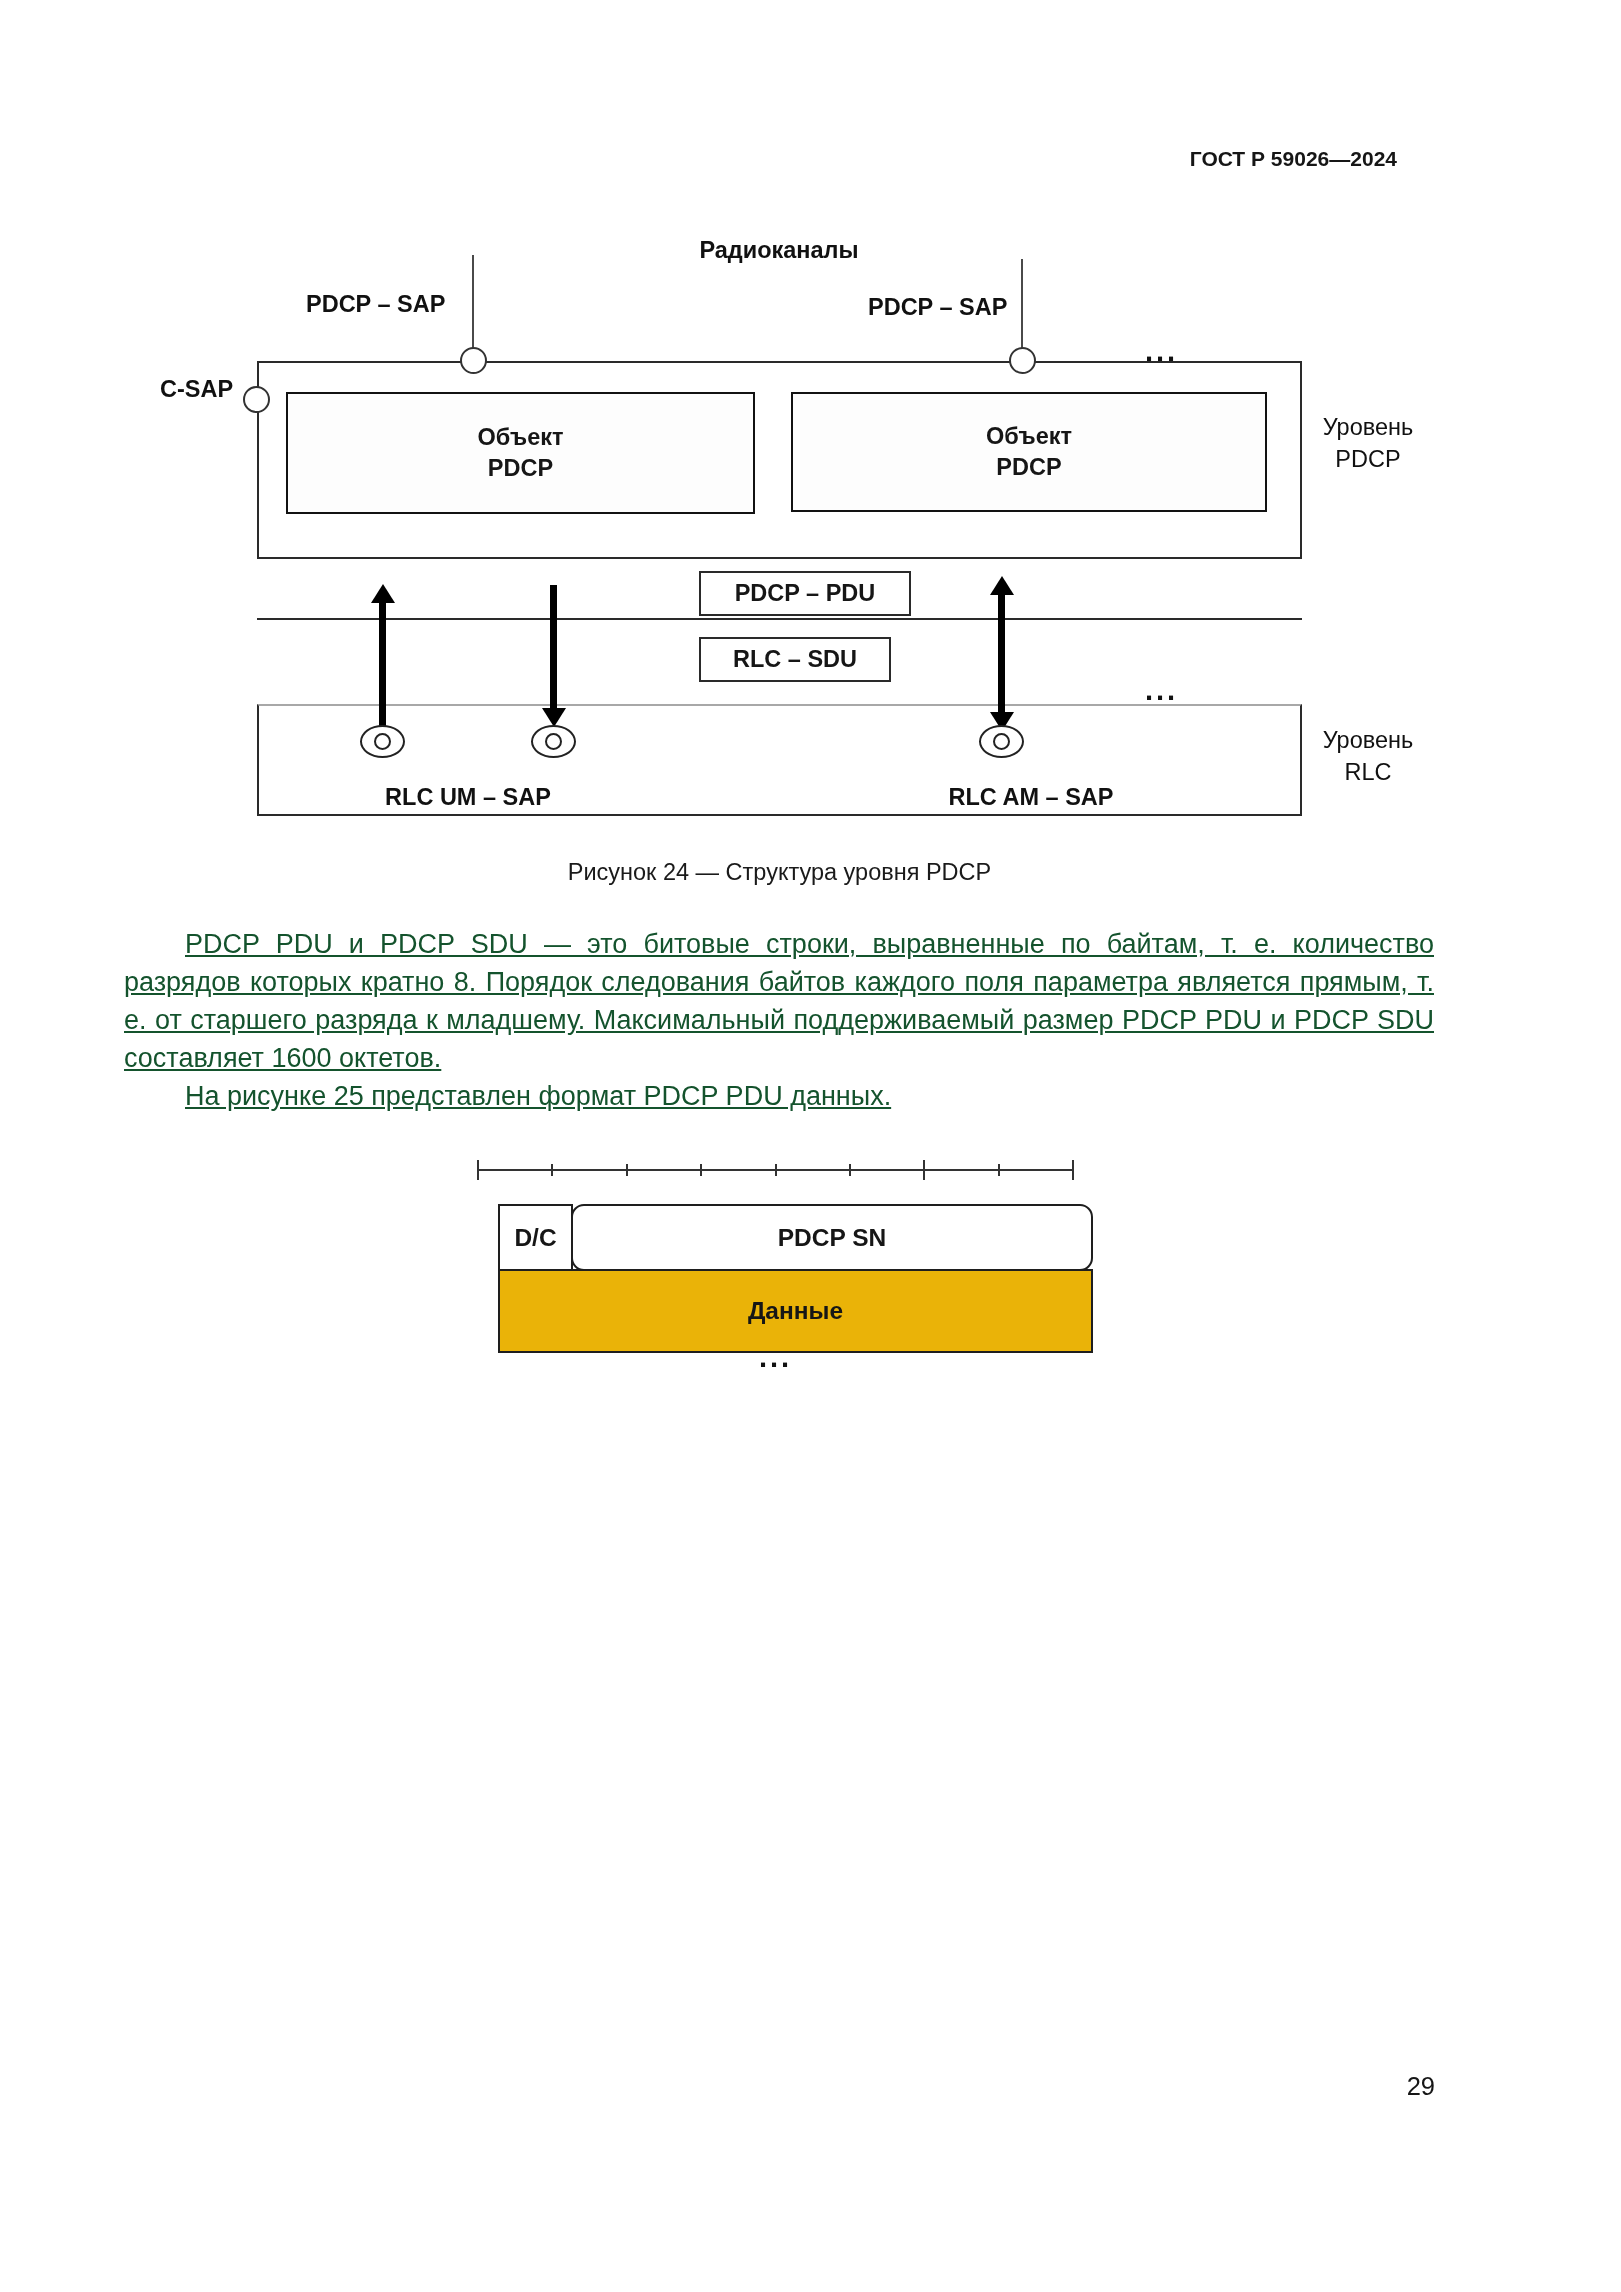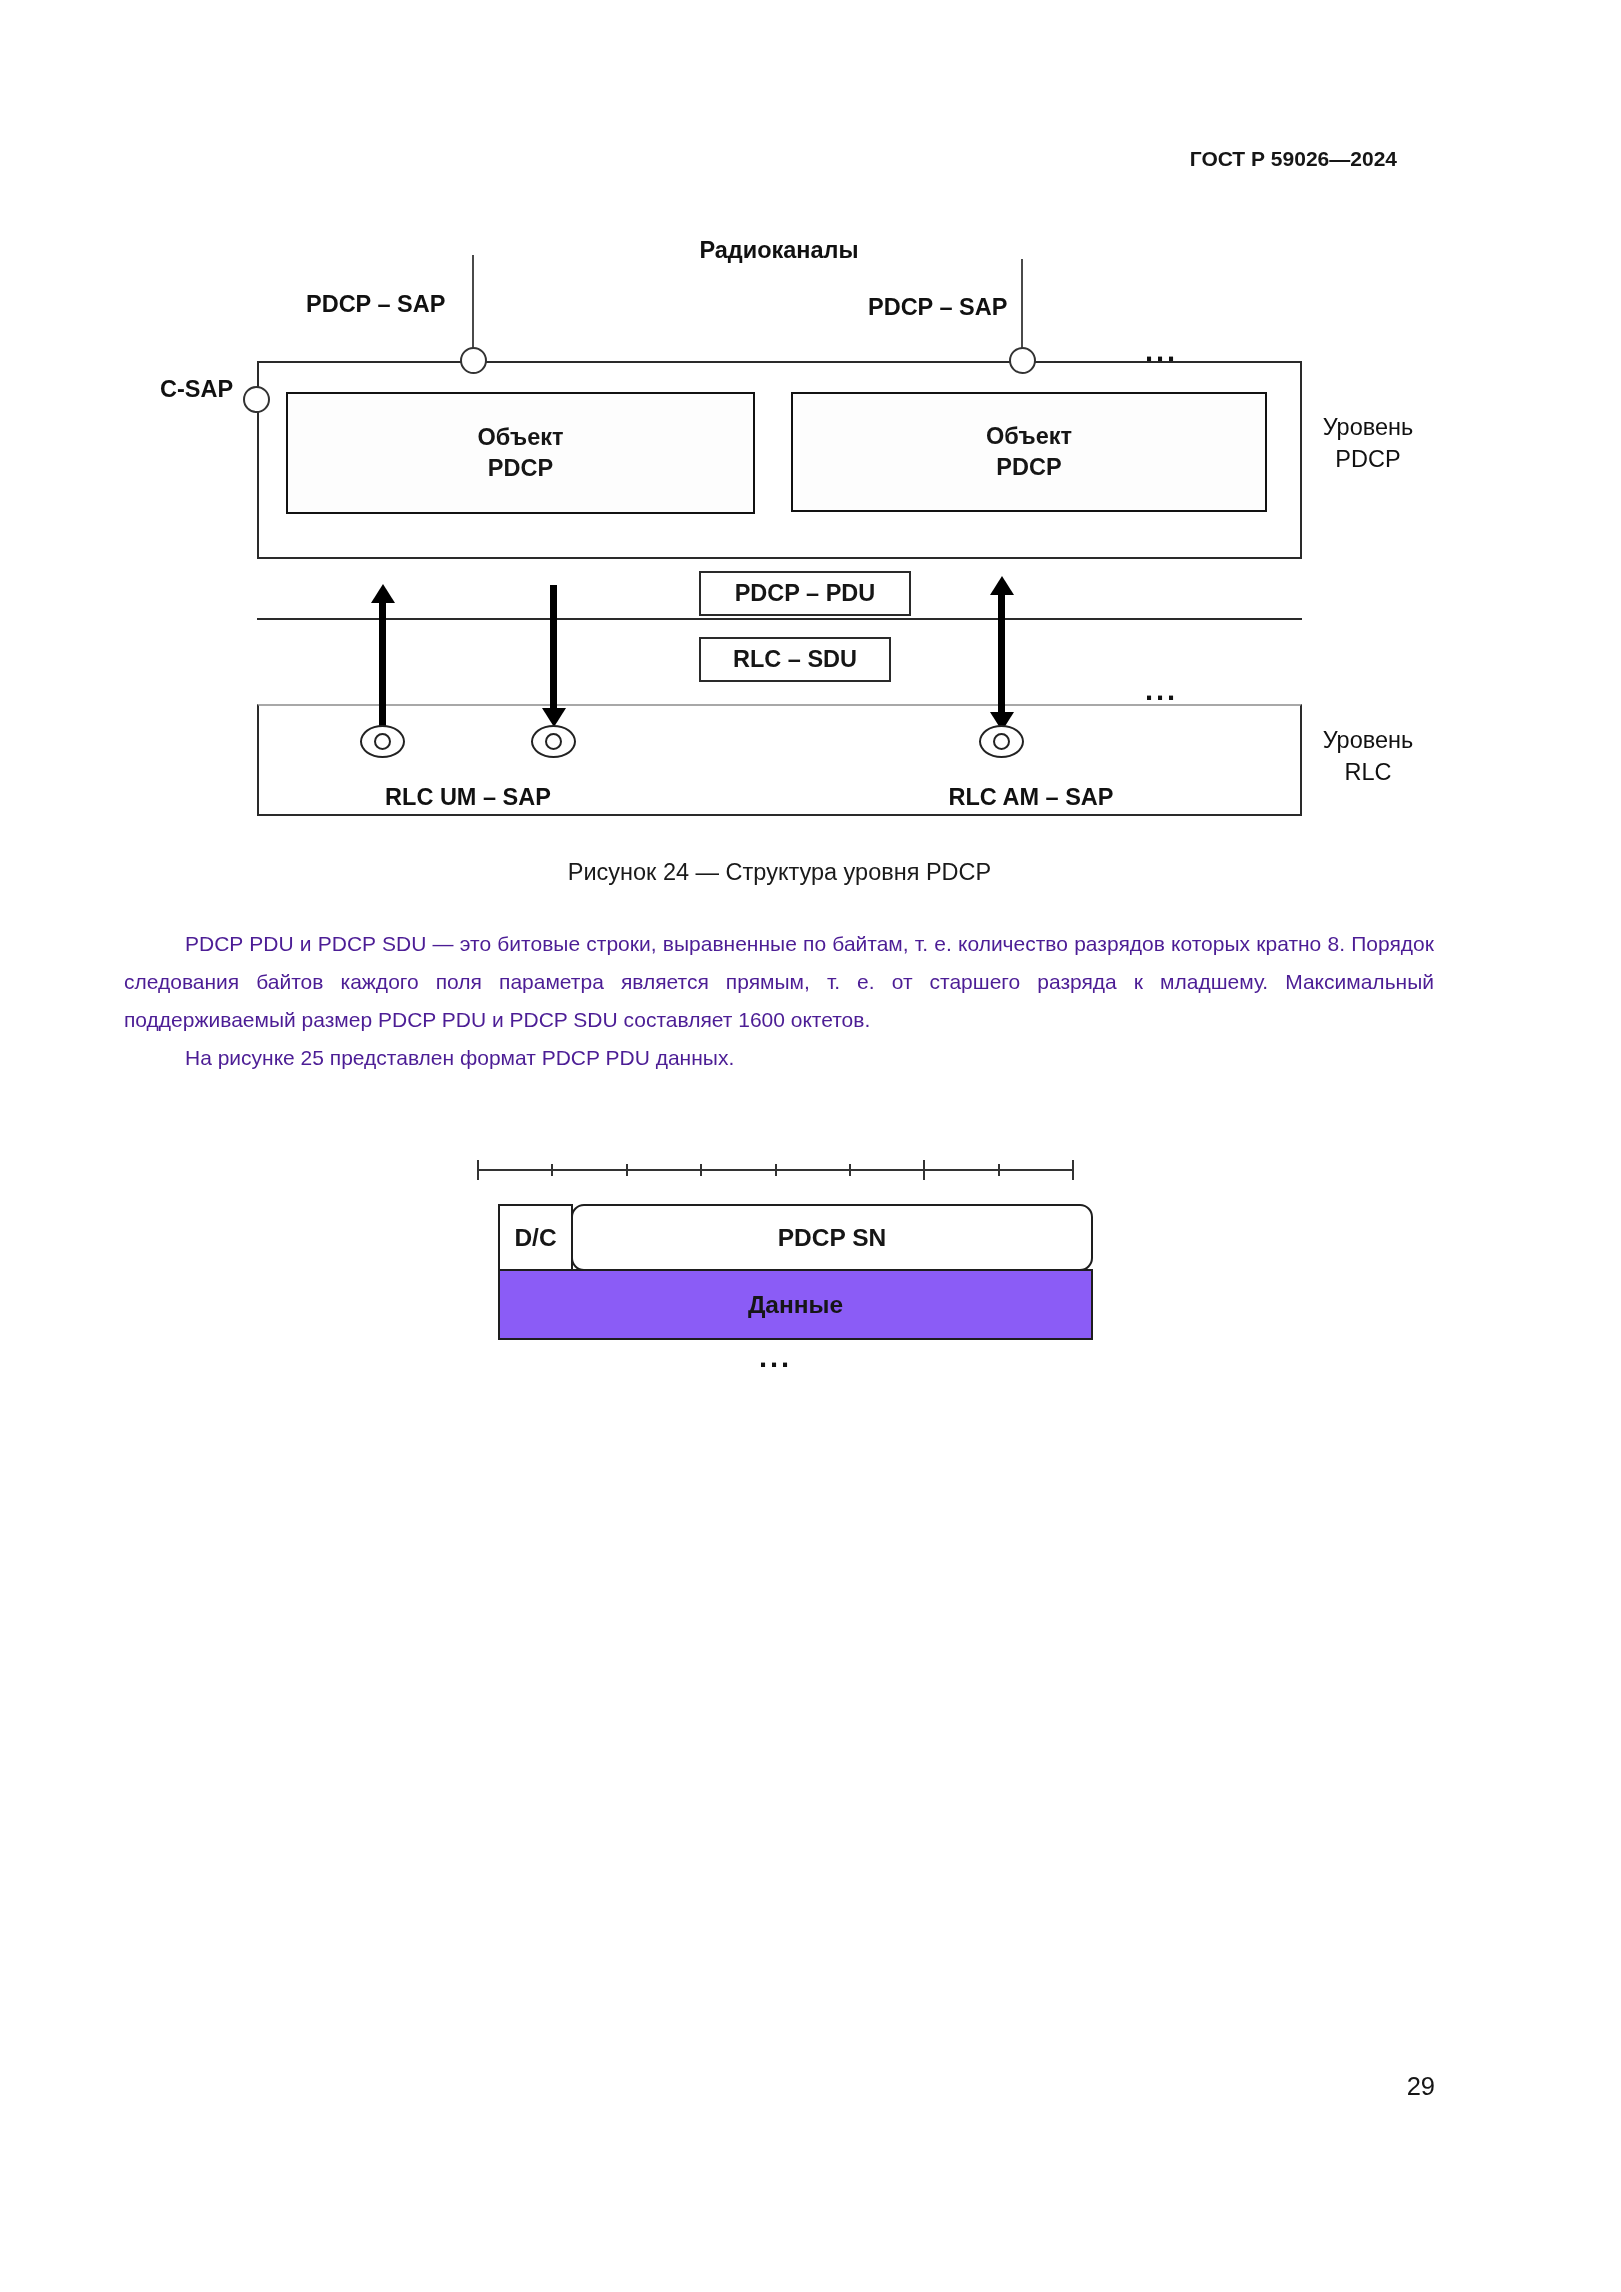--- a/index.html
+++ b/index.html
@@ -32,35 +32,35 @@
   .ahead { width:0; height:0; }
   .ahead.up   { border-left:12.7px solid transparent; border-right:12.7px solid transparent; border-bottom:19.6px solid #000; }
   .ahead.down { border-left:12.7px solid transparent; border-right:12.7px solid transparent; border-top:19.6px solid #000; }
 
   
   .sap-ellipse { width:45px; height:33px; border:2px solid #222; border-radius:50%; background:#fff;
                  display:flex; align-items:center; justify-content:center; z-index:5; }
   .sap-ellipse .inner { width:17.6px; height:17.6px; border:2px solid #222; border-radius:50%; background:#fff; }
 
   
-  .body-text p { font-size:21px; line-height:38px; text-align:justify; text-indent:61px; color:#4c1d95; }
+  .body-text p { font-size:27px; line-height:38px; text-align:justify; text-indent:61px; color:#14532d;text-decoration:underline; }
 
   
   .ruler { height:19.6px; }
   .rline { position:absolute; top:8.8px; left:0; width:100%; height:2px; background:#333; }
   .tick  { position:absolute; top:3.9px; width:2px; height:11.8px; background:#333; transform:translateX(-1px); }
   .tick.tall { top:0; height:19.6px; }
 
   
   .trow1 { display:flex; height:67px; }
   .tcell { border:2px solid #1e1e1e; background:#fff; display:flex; align-items:center; justify-content:center;
            font-size:24.5px; font-weight:bold; }
   .tdc { width:75px; }
   .tsn { flex:1; margin-left:-2px;border-radius:13px; }
-  .trow2 { height:71px; margin-top:-2px; border:2px solid #1e1e1e; background:#8b5cf6;
+  .trow2 { height:84px; margin-top:-2px; border:2px solid #1e1e1e; background:#eab308;
            display:flex; align-items:center; justify-content:center; font-size:24.5px; font-weight:bold;text-align:right; }
 </style>
 </head>
 <body>
 
 <div class="page">
 
   <div class="abs" style="left:1040px; top:147px; width:357px; text-align:right; font-size:21px; font-weight:bold;">ГОСТ Р 59026—2024</div>
 
   <div class="abs lbl" style="left:676px; top:237px; width:206px; text-align:center;">Радиоканалы</div>

